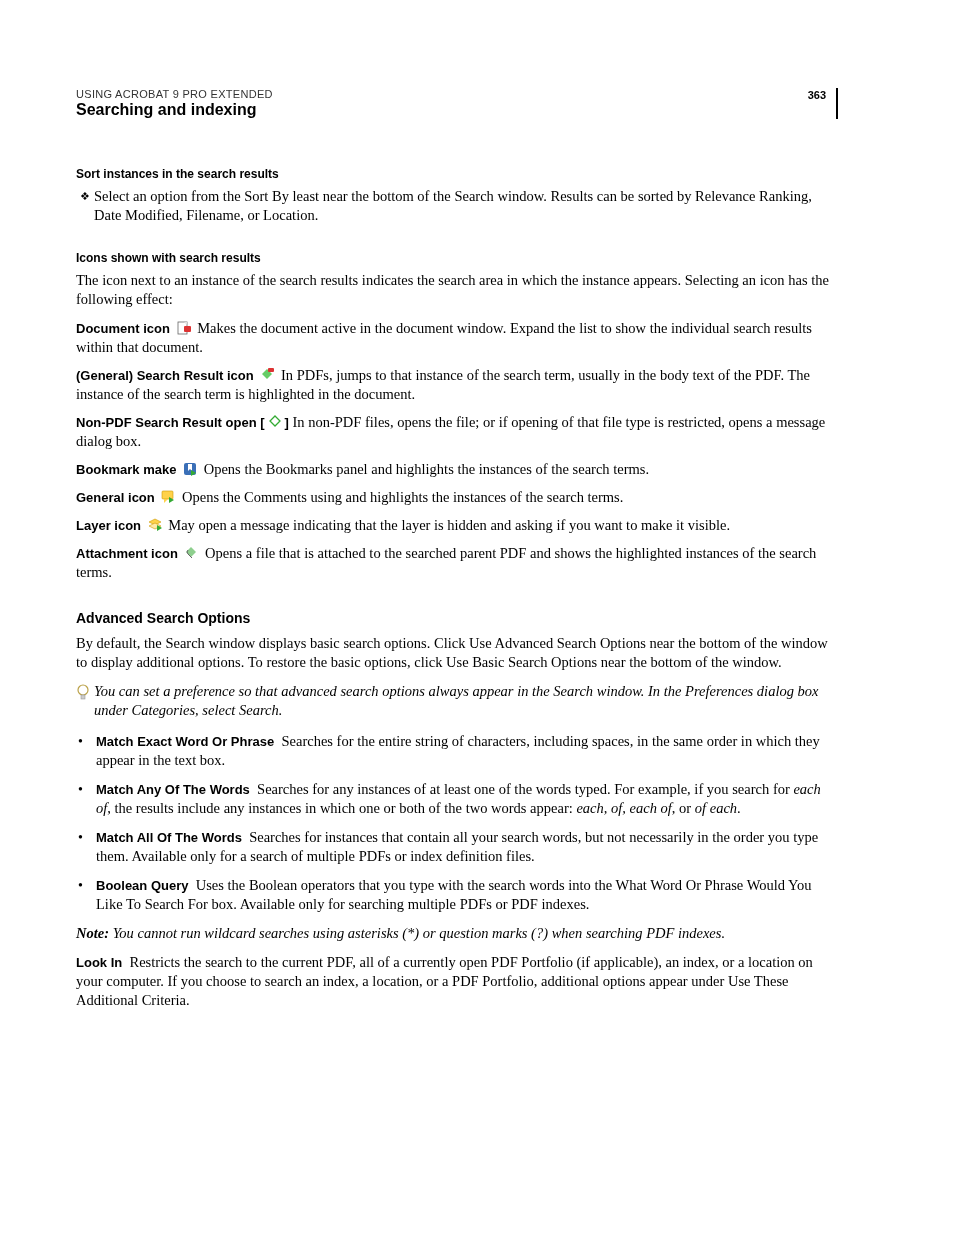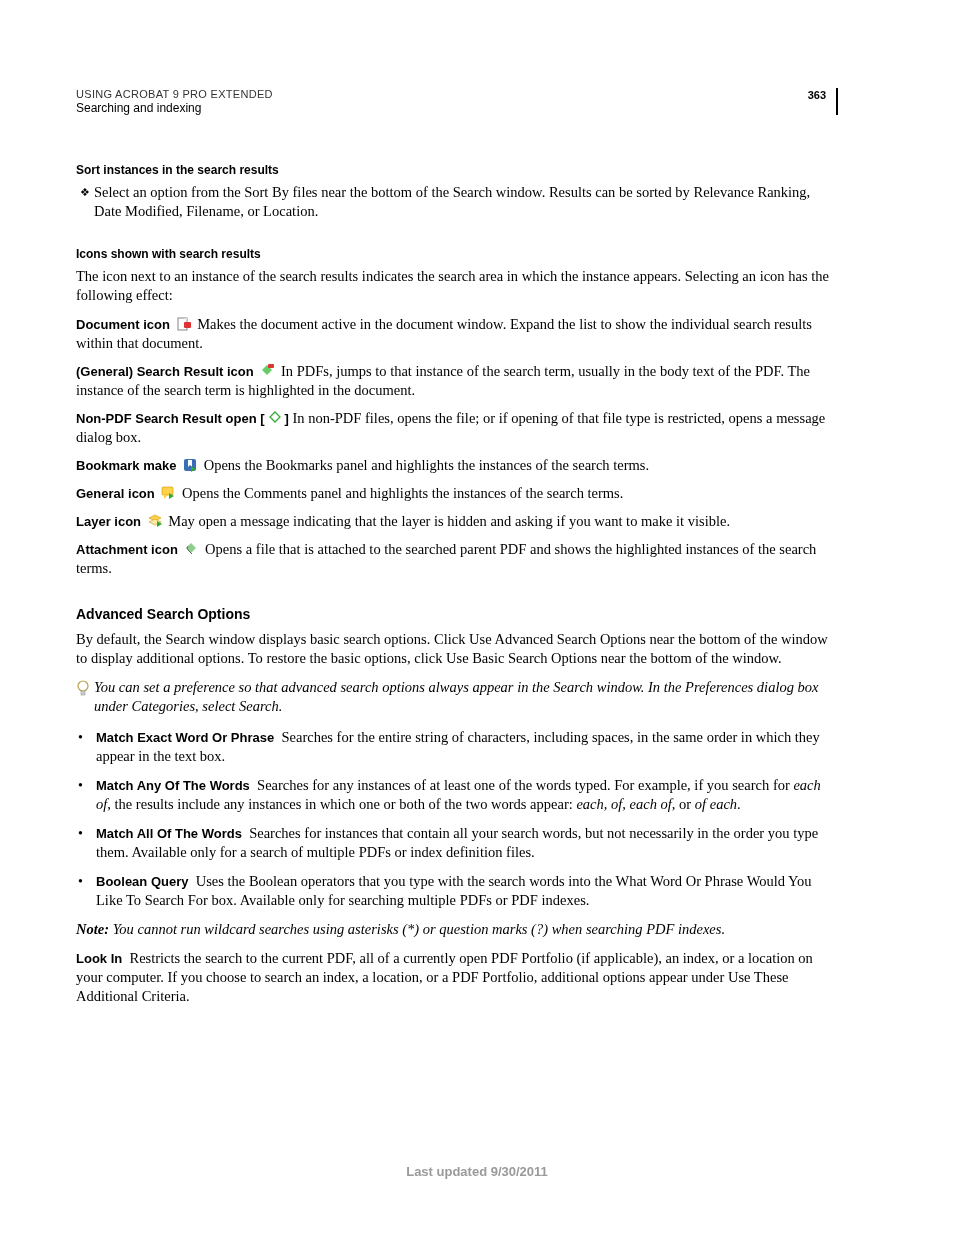--- a/index.html
+++ b/index.html
@@ -27,22 +27,22 @@
   }
   .header-left {
     text-align: left;
   }
   .header-product {
     font-size: 11px;
     letter-spacing: 0.3px;
     color: #333;
   }
   .header-section {
-    font-size: 12px;
-    font-weight: normal;
+    font-size: 16px;
+    font-weight: bold;
     color: #000;
     margin-top: 1px;
   }
   .header-page {
     font-size: 11px;
     font-weight: bold;
     padding-top: 1px;
   }
   h2.sub {
     font-family: "Myriad Pro", Arial, Helvetica, sans-serif;
@@ -142,21 +142,21 @@
       <div class="header-product">USING ACROBAT 9 PRO EXTENDED</div>
       <div class="header-section">Searching and indexing</div>
     </div>
     <div class="header-page">363</div>
   </div>
 
   <div class="section-block">
     <h2 class="sub">Sort instances in the search results</h2>
     <div class="bullet-item body">
       <div class="bullet-sym">❖</div>
-      <div>Select an option from the Sort By files near the bottom of the Search window. Results can be sorted by Relevance Ranking, Date Modified, Filename, or Location.</div>
+      <div>Select an option from the Sort By least near the bottom of the Search window. Results can be sorted by Relevance Ranking, Date Modified, Filename, or Location.</div>
     </div>
   </div>
 
   <div class="section-block">
     <h2 class="sub">Icons shown with search results</h2>
     <p class="body para">The icon next to an instance of the search results indicates the search area in which the instance appears. Selecting an icon has the following effect:</p>
 
     <p class="body def">
       <span class="term">Document icon</span>
       <span class="icon">
@@ -204,21 +204,21 @@
 
     <p class="body def">
       <span class="term">General icon</span>
       <span class="icon">
         <svg viewBox="0 0 14 14">
             <rect x="1" y="1" width="11" height="8" rx="1" fill="#ffd24a" stroke="#cc9900" stroke-width="0.6"></rect>
             <polygon points="3,9 3,13 7,9" fill="#ffd24a"></polygon>
             <polygon points="8,7 13,10 8,13" fill="#3a3"></polygon>
           </svg>
       </span>
-      <span>Opens the Comments panel and highlights the instances of the search terms.</span>
+      <span>Opens the Comments using and highlights the instances of the search terms.</span>
     </p>
 
     <p class="body def">
       <span class="term">Layer icon</span>
       <span class="icon">
         <svg viewBox="0 0 14 14">
             <polygon points="7,1 13,4 7,7 1,4" fill="#ffd24a" stroke="#cc9900" stroke-width="0.6"></polygon>
             <polygon points="7,5 13,8 7,11 1,8" fill="#ffe9a8" stroke="#cc9900" stroke-width="0.6"></polygon>
             <polygon points="9,7 14,10 9,13" fill="#3a3"></polygon>
           </svg>
@@ -284,14 +284,13 @@
     <p class="body para">
       <span class="note-label">Note:</span>
       <span class="note-body">You cannot run wildcard searches using asterisks (*) or question marks (?) when searching PDF indexes.</span>
     </p>
 
     <p class="body def">
       <span class="term">Look In</span>&nbsp;&nbsp;<span>Restricts the search to the current PDF, all of a currently open PDF Portfolio (if applicable), an index, or a location on your computer. If you choose to search an index, a location, or a PDF Portfolio, additional options appear under Use These Additional Criteria.</span>
     </p>
   </div>
 
-  <div class="footer">Last updated 9/30/2011</div>
 </div>
 
 </body></html>

